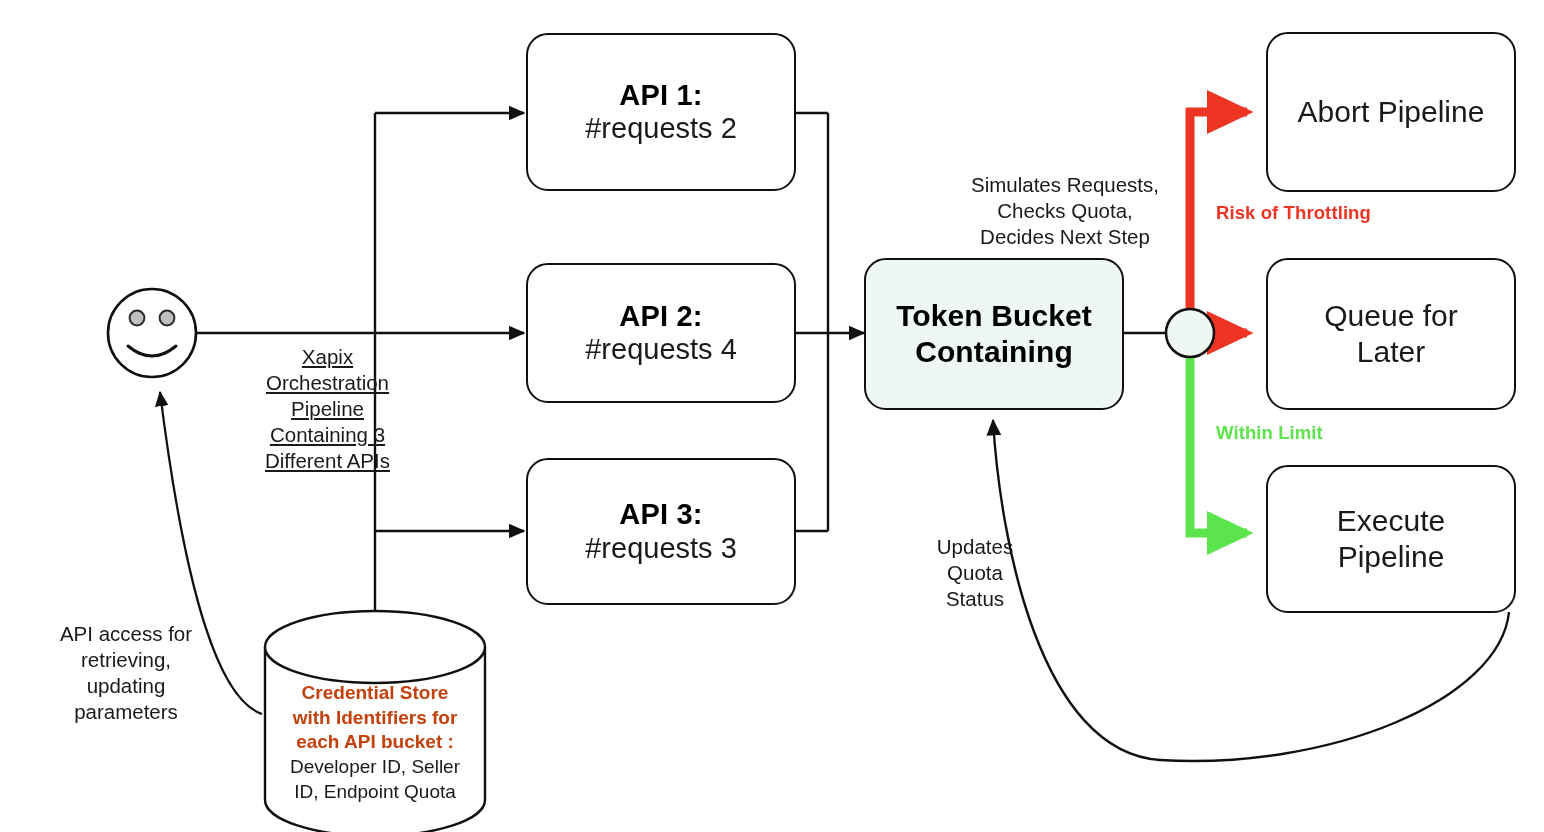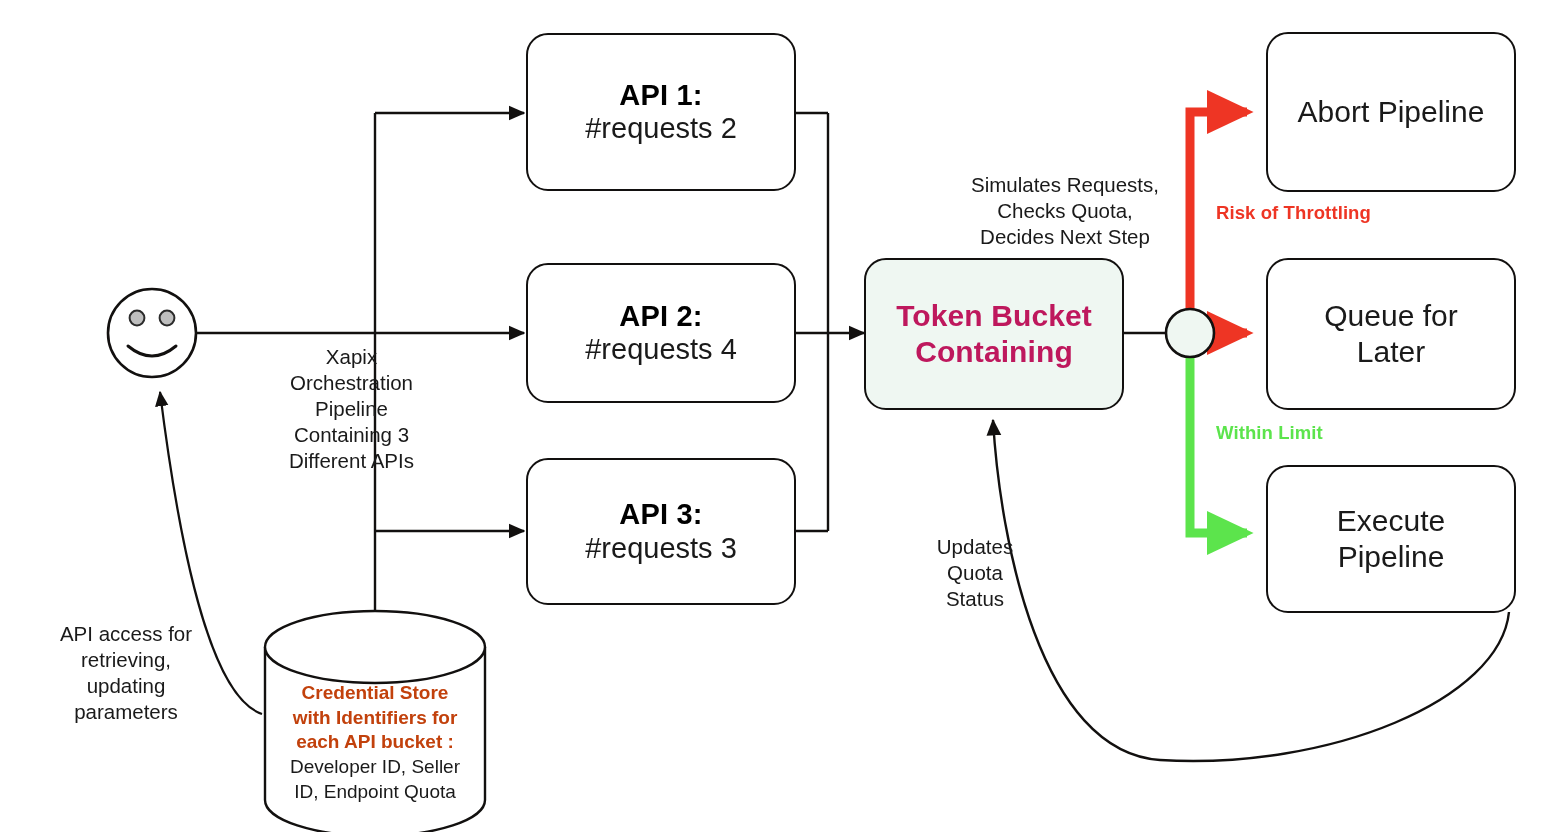--- a/index.html
+++ b/index.html
@@ -50,21 +50,21 @@
   }
   .api-sub {
     font-weight: 400;
     font-size: 29px;
     color: #1a1a1a;
     line-height: 1.18;
   }
   .tb-title {
     font-weight: bold;
     font-size: 30px;
-    color: #be185d;
+    color: #000000;
     line-height: 1.2;
     letter-spacing: 0.1px;
   }
   .plain-title {
     font-weight: 400;
     font-size: 30px;
     color: #1a1a1a;
     line-height: 1.2;
   }
   .label {
@@ -184,21 +184,21 @@
   <div class="node rbox" style="left:1266px; top:258px; width:250px; height:152px;">
     <div class="plain-title">Queue for</div>
     <div class="plain-title">Later</div>
   </div>
 
   <div class="node rbox" style="left:1266px; top:465px; width:250px; height:148px;">
     <div class="plain-title">Execute</div>
     <div class="plain-title">Pipeline</div>
   </div>
 
-  <div class="label" style="left:259px; top:344px; width:185px;">
+  <div class="label" style="left:235px; top:344px; width:185px;text-decoration:underline;">
     <div>Xapix</div>
     <div>Orchestration</div>
     <div>Pipeline</div>
     <div>Containing 3</div>
     <div>Different APIs</div>
   </div>
 
   <div class="label" style="left:28px; top:621px; width:196px;">
     <div>API access for</div>
     <div>retrieving,</div>

